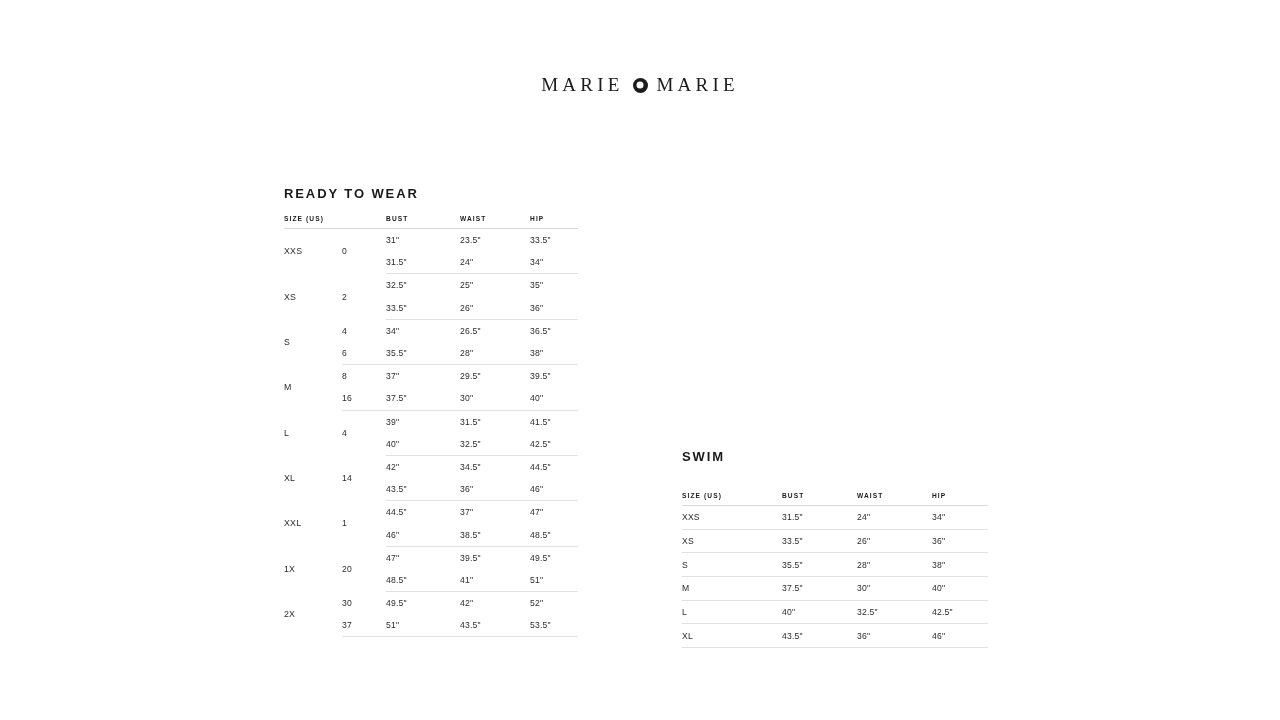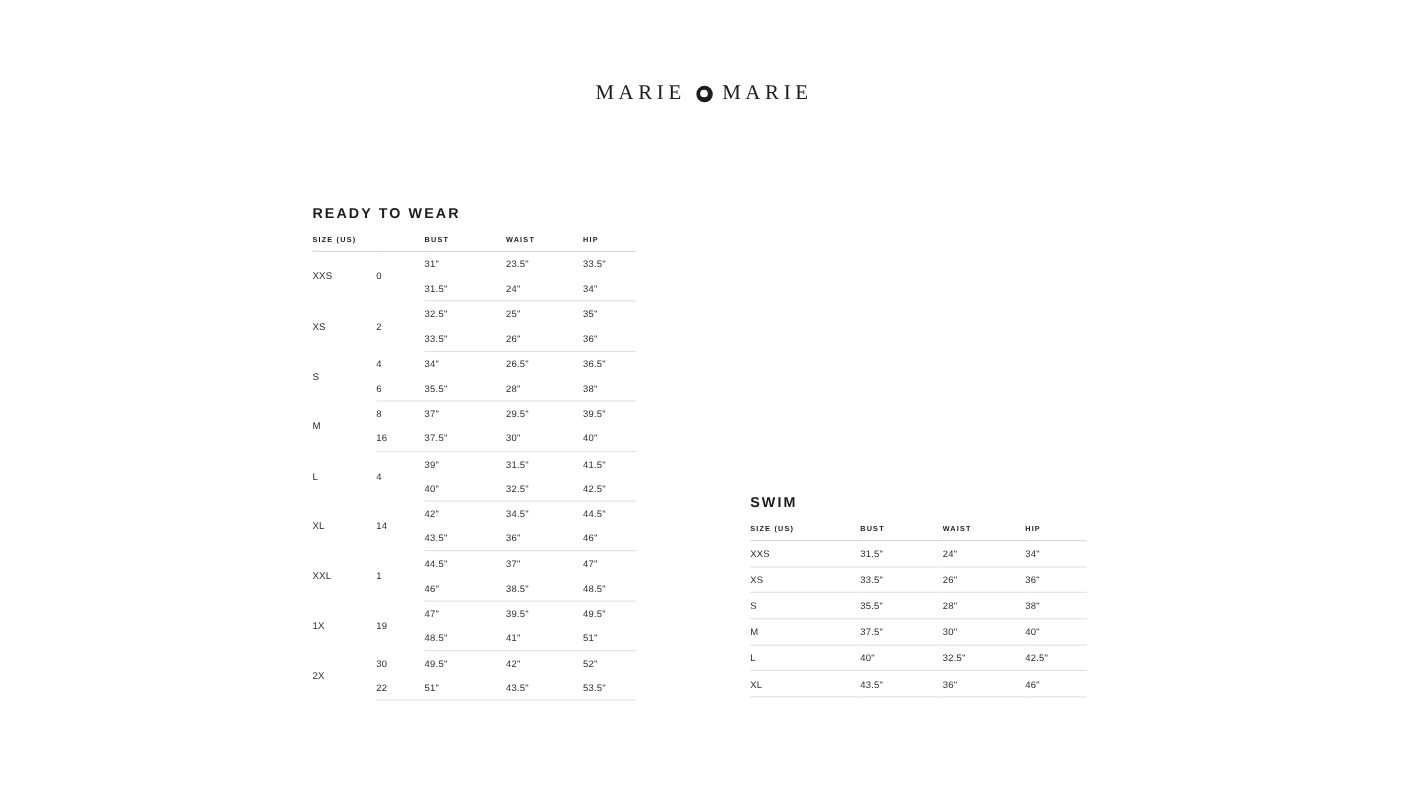--- a/index.html
+++ b/index.html
@@ -110,21 +110,21 @@
   }
   #rtw-table td.size-cell { font-size: 8.8px; }
 
   
   #swim-section {
     position: absolute;
     left: 682px;
     top: 449px;
     width: 306px;
   }
-  #swim-section .section-title { margin-bottom: 14px; }
+  #swim-section .section-title { margin-bottom: 28px; }
   #swim-table { width: 306px; }
   #swim-table col.c-size  { width: 100px; }
   #swim-table col.c-bust  { width: 75px; }
   #swim-table col.c-waist { width: 75px; }
   #swim-table col.c-hip   { width: 56px; }
   #swim-table tbody td {
     height: 23.7px;
     border-bottom: 1px solid #e2e2e2;
   }
 </style>
@@ -237,39 +237,39 @@
           <td class="val-cell">37"</td>
           <td class="val-cell">47"</td>
         </tr>
         <tr class="grp">
           <td class="val-cell">46"</td>
           <td class="val-cell">38.5"</td>
           <td class="val-cell">48.5"</td>
         </tr>
         <tr>
           <td class="size-cell" rowspan="2">1X</td>
-          <td class="num-cell" rowspan="2">19</td>
+          <td class="num-cell" rowspan="2">20</td>
           <td class="val-cell">47"</td>
           <td class="val-cell">39.5"</td>
           <td class="val-cell">49.5"</td>
         </tr>
         <tr class="grp">
           <td class="val-cell">48.5"</td>
           <td class="val-cell">41"</td>
           <td class="val-cell">51"</td>
         </tr>
         <tr>
           <td class="size-cell" rowspan="2">2X</td>
           <td class="num-cell">30</td>
           <td class="val-cell">49.5"</td>
           <td class="val-cell">42"</td>
           <td class="val-cell">52"</td>
         </tr>
         <tr class="grp">
-          <td class="num-cell">22</td>
+          <td class="num-cell">37</td>
           <td class="val-cell">51"</td>
           <td class="val-cell">43.5"</td>
           <td class="val-cell">53.5"</td>
         </tr>
       </tbody>
   </table>
 </div>
 
 <div id="swim-section">
   <div class="section-title">SWIM</div>

